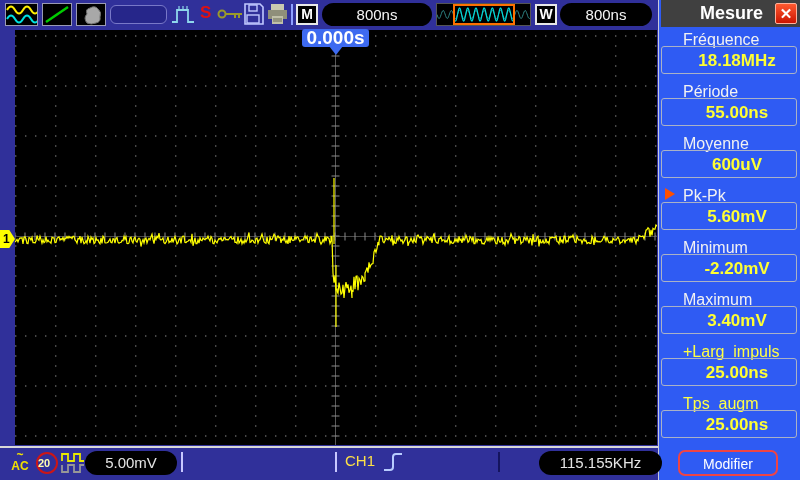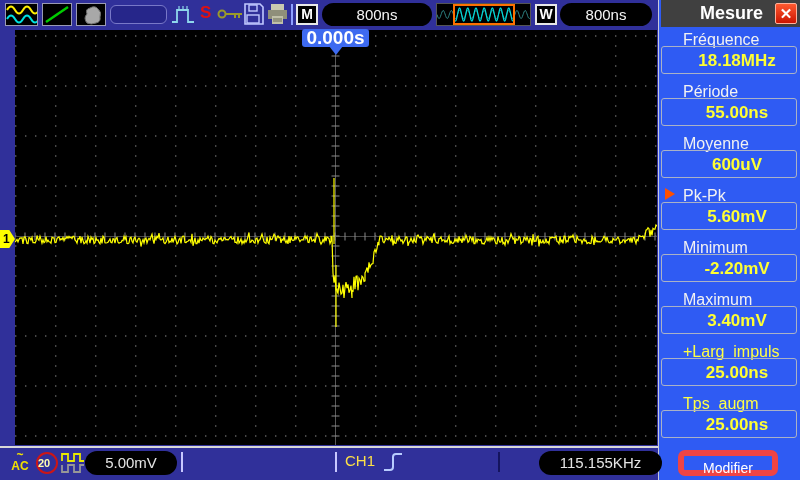--- a/index.html
+++ b/index.html
@@ -33,21 +33,21 @@
   #close-btn{position:absolute;right:3px;top:3px;width:22px;height:21px;
              background:linear-gradient(#ff5a30,#cc1400);border:1px solid #ffb09a;border-radius:2px;
              color:#fff;font-weight:bold;font-size:15px;text-align:center;line-height:19px;box-sizing:border-box;cursor:default;}
   .m-label{position:absolute;left:0;width:100%;height:15px;color:#f2f2f2;font-size:16px;
            padding-left:24px;box-sizing:border-box;white-space:pre;}
   .m-label.hl{color:#ffff44;}
   .m-arrow{position:absolute;left:6px;top:1px;width:0;height:0;
            border-top:6px solid transparent;border-bottom:6px solid transparent;border-left:10px solid #ff5000;}
   .m-value{position:absolute;left:2px;width:136px;height:28px;border:1px solid #aab2c6;border-radius:3px;
            color:#ffff33;font-size:17px;font-weight:bold;text-align:center;line-height:27px;box-sizing:border-box;padding-left:16px;}
-  #modify-btn{position:absolute;left:678px;top:450px;width:100px;height:26px;border:6px solid #ef4444;
+  #modify-btn{position:absolute;left:678px;top:450px;width:100px;height:26px;border:2px solid #ef4444;
               border-radius:7px;color:#fff;font-size:14px;text-align:center;line-height:24px;box-sizing:border-box;}
 
   
   .bpill{position:absolute;top:451px;height:24px;background:#000;border-radius:12px;
          color:#e5e5e5;font-size:15px;text-align:center;box-sizing:border-box;line-height:24px;}
   #ac-icon{position:absolute;left:7px;top:450px;color:#f0e000;font-weight:bold;text-align:center;width:26px;line-height:11px;font-size:12px;}
   #bw-badge{position:absolute;left:36px;top:452px;width:22px;height:22px;border:2px solid #cc1616;border-radius:50%;
             color:#ffffb0;font-size:11px;font-weight:bold;line-height:18px;box-sizing:border-box;}
   #ch1-label{position:absolute;left:345px;top:452px;color:#fde047;font-size:15px;}
 </style>

